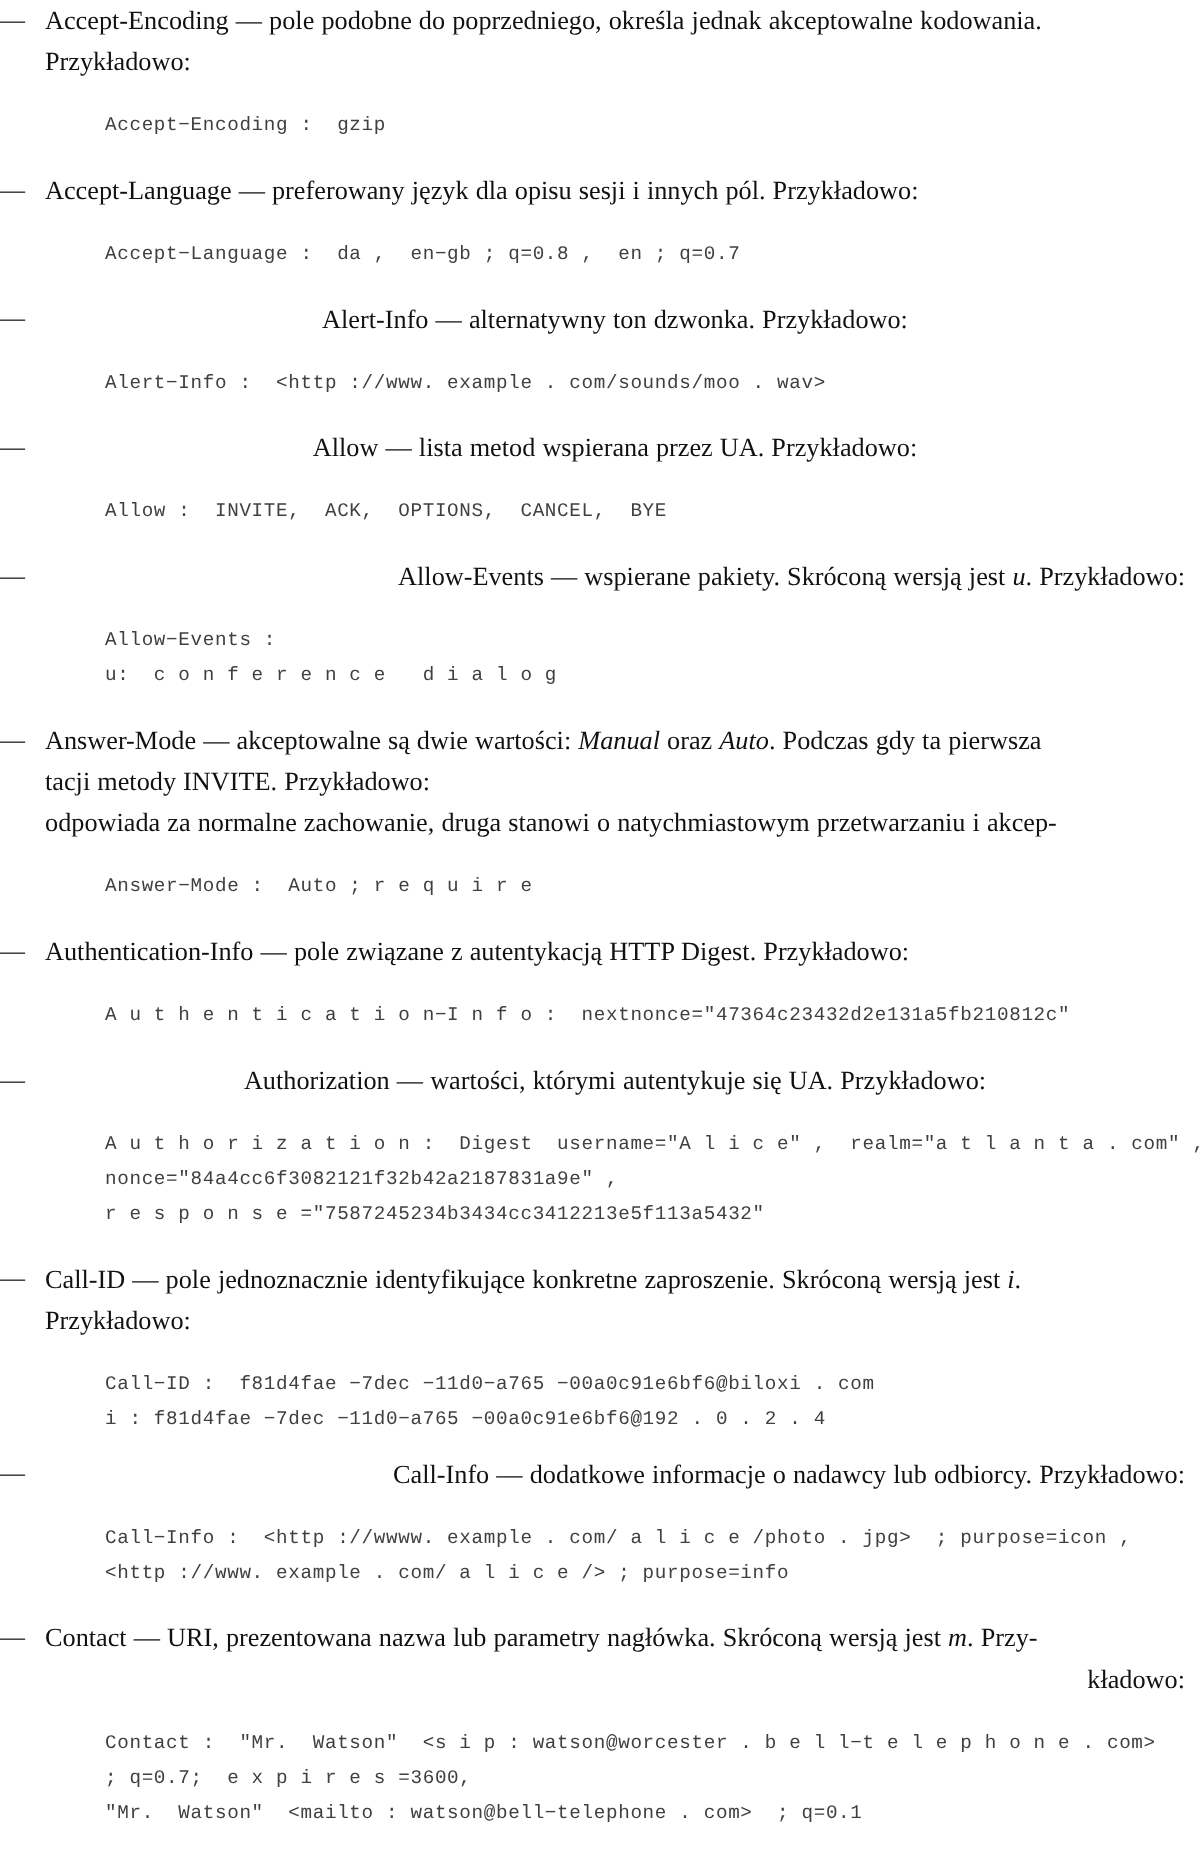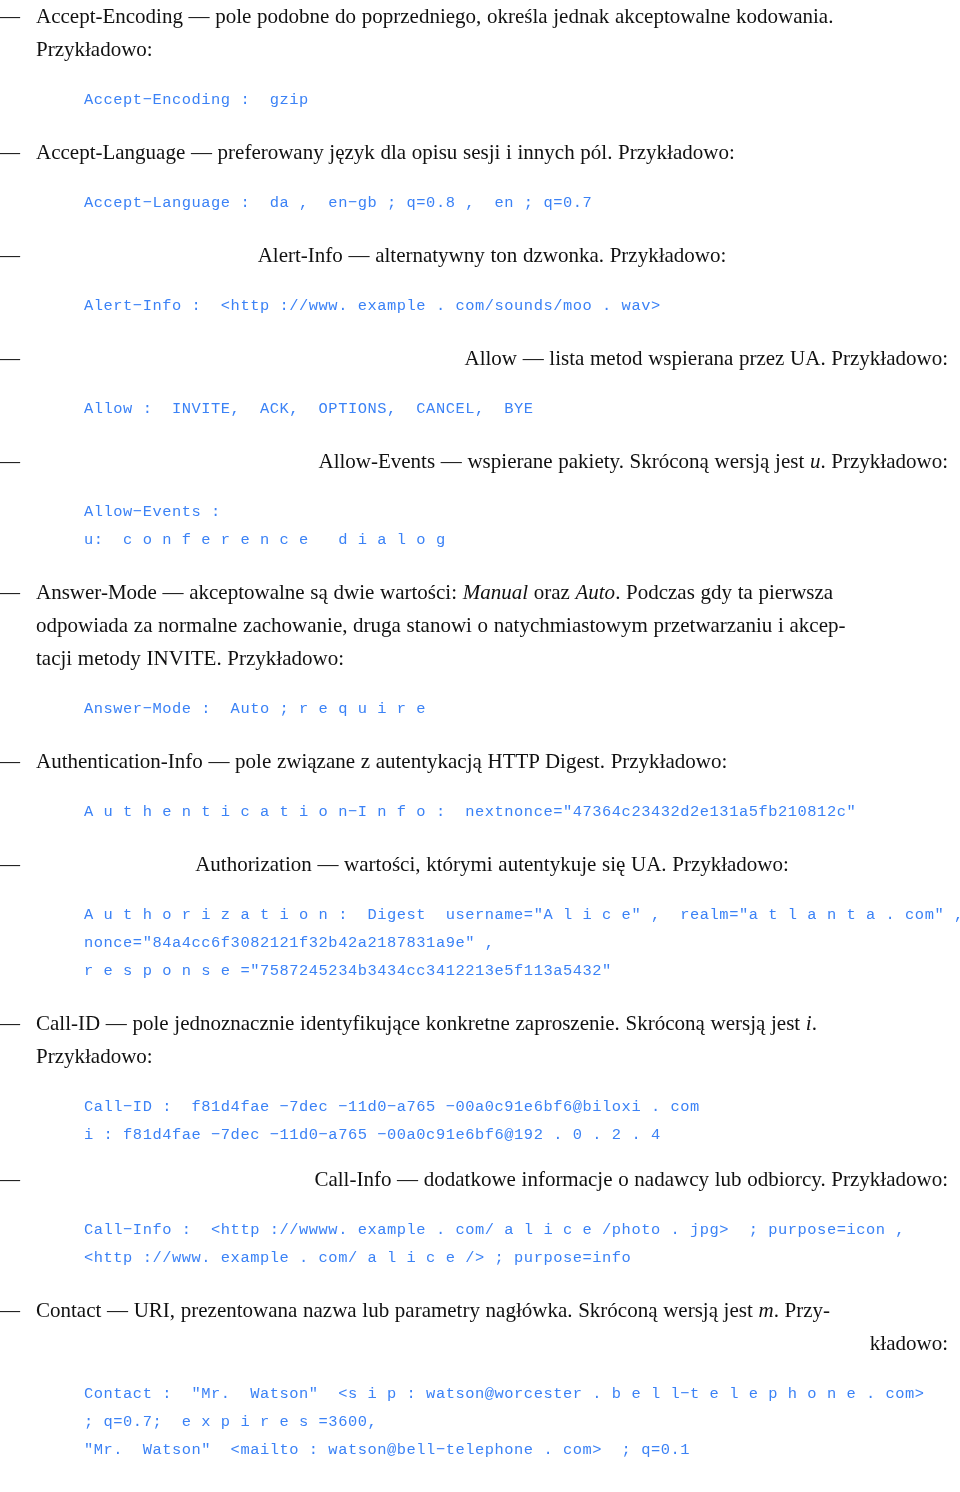--- a/index.html
+++ b/index.html
@@ -63,21 +63,21 @@
 
   
   .code {
     font-family: "Liberation Mono", "DejaVu Sans Mono", monospace;
     font-size: 15.4px;
     line-height: 28px;
     letter-spacing: 0.035em;
     white-space: pre;
     margin: 0;
     padding-left: 84px;
-    color: #3b82f6;
+    color: #404040;
   }
   .sp14 { height: 14px; }
   .sp20 { height: 20px; }
   .sp22 { height: 22px; }
 </style>
 </head>
 <body>
 
 <div class="page">
   <div class="doc">
@@ -110,21 +110,21 @@
       <div class="para" style="text-align:center">
         <span>Alert-Info — alternatywny ton dzwonka. Przykładowo:</span>
       </div>
     </div>
     <div class="sp20"></div>
     <div class="code"><span>Alert−Info :  &lt;http ://www. example . com/sounds/moo . wav&gt;</span></div>
     <div class="sp22"></div>
 
     <div class="item">
       <div class="dash">—</div>
-      <div class="para" style="text-align:right">
+      <div class="para" style="text-align:center">
         <span>Allow — lista metod wspierana przez UA. Przykładowo:</span>
       </div>
     </div>
     <div class="sp20"></div>
     <div class="code"><span>Allow :  INVITE,  ACK,  OPTIONS,  CANCEL,  BYE</span></div>
     <div class="sp22"></div>
 
     <div class="item">
       <div class="dash">—</div>
       <div class="para" style="text-align:right">
@@ -134,25 +134,25 @@
     <div class="sp20"></div>
     <div class="code"><span>Allow−Events :</span></div>
     <div class="code"><span>u:  c o n f e r e n c e   d i a l o g</span></div>
     <div class="sp22"></div>
 
     <div class="item">
       <div class="dash">—</div>
       <div class="para">
         <span>Answer-Mode — akceptowalne są dwie wartości: </span><i>Manual</i><span> oraz </span><i>Auto</i><span>. Podczas gdy ta pierwsza</span>
       </div>
+      <div class="para" style="text-align:left">
+        <span>tacji metody INVITE. Przykładowo:</span>
+      </div>
       <div class="para">
         <span>odpowiada za normalne zachowanie, druga stanowi o natychmiastowym przetwarzaniu i akcep-</span>
-      </div>
-      <div class="para" style="text-align:left">
-        <span>tacji metody INVITE. Przykładowo:</span>
       </div>
     </div>
     <div class="sp20"></div>
     <div class="code"><span>Answer−Mode :  Auto ; r e q u i r e</span></div>
     <div class="sp22"></div>
 
     <div class="item">
       <div class="dash">—</div>
       <div class="para" style="text-align:left">
         <span>Authentication-Info — pole związane z autentykacją HTTP Digest. Przykładowo:</span>

